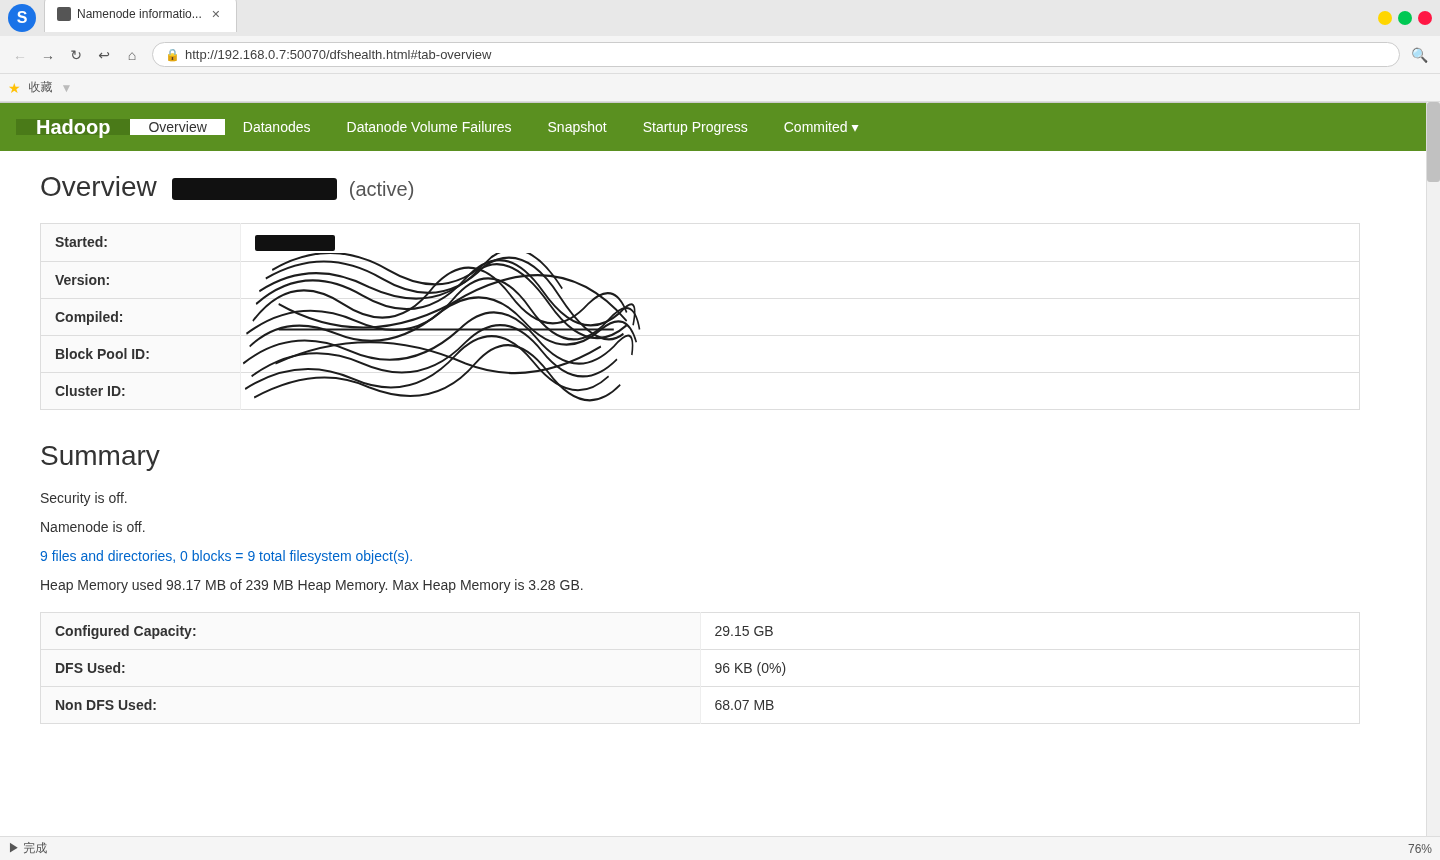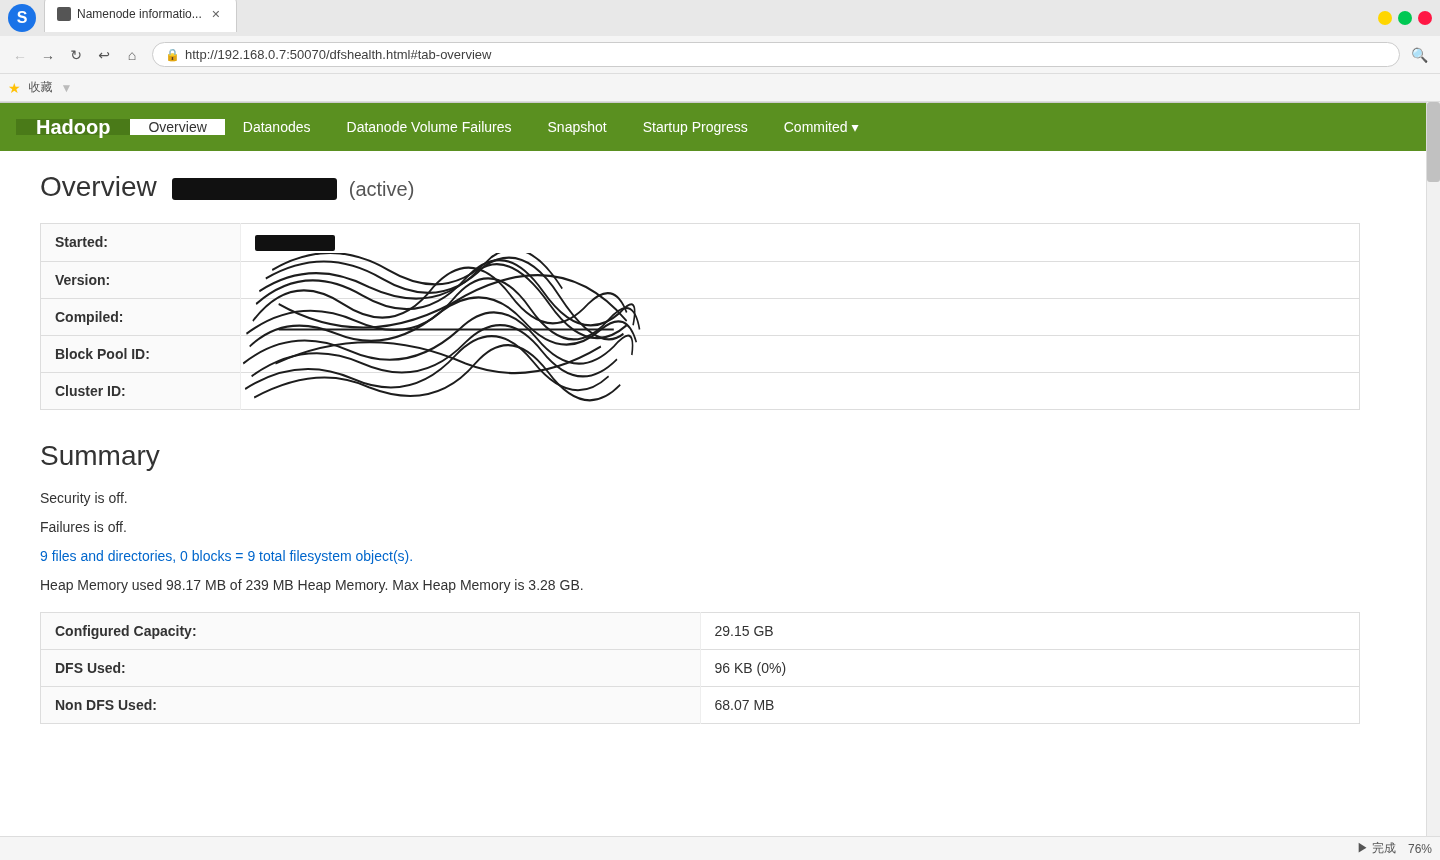--- a/index.html
+++ b/index.html
@@ -264,21 +264,20 @@
       right: 0;
       height: 24px;
       background: #f5f5f5;
       border-top: 1px solid #ddd;
       display: flex;
       align-items: center;
       padding: 0 8px;
       font-size: 12px;
       color: #555;
       gap: 12px;
-      text-align: right;
     }
     .status-left { flex: 1; }
     .status-right { display: flex; align-items: center; gap: 12px; }
 
     
     .scribble-overlay {
       position: absolute;
       top: 0; left: 0; right: 0; bottom: 0;
       pointer-events: none;
     }
@@ -399,21 +398,21 @@
           <path d="M55,130 Q200,80 350,130 Q450,160 560,110"></path>
         </g>
       </svg>
     </div>
   </div>
 
   <div>
     <h2 class="summary-title">Summary</h2>
 
     <p class="summary-text">Security is off.</p>
-    <p class="summary-text">Failures is off.</p>
+    <p class="summary-text">Namenode is off.</p>
     <p class="summary-text">
       <a href="#" class="summary-link">9 files and directories, 0 blocks = 9 total filesystem object(s).</a>
     </p>
     <p class="summary-text">Heap Memory used 98.17 MB of 239 MB Heap Memory. Max Heap Memory is 3.28 GB.</p>
 
     <table class="stats-table">
       <tbody>
           <tr>
         <td>Configured Capacity:</td>
         <td>29.15 GB</td>

